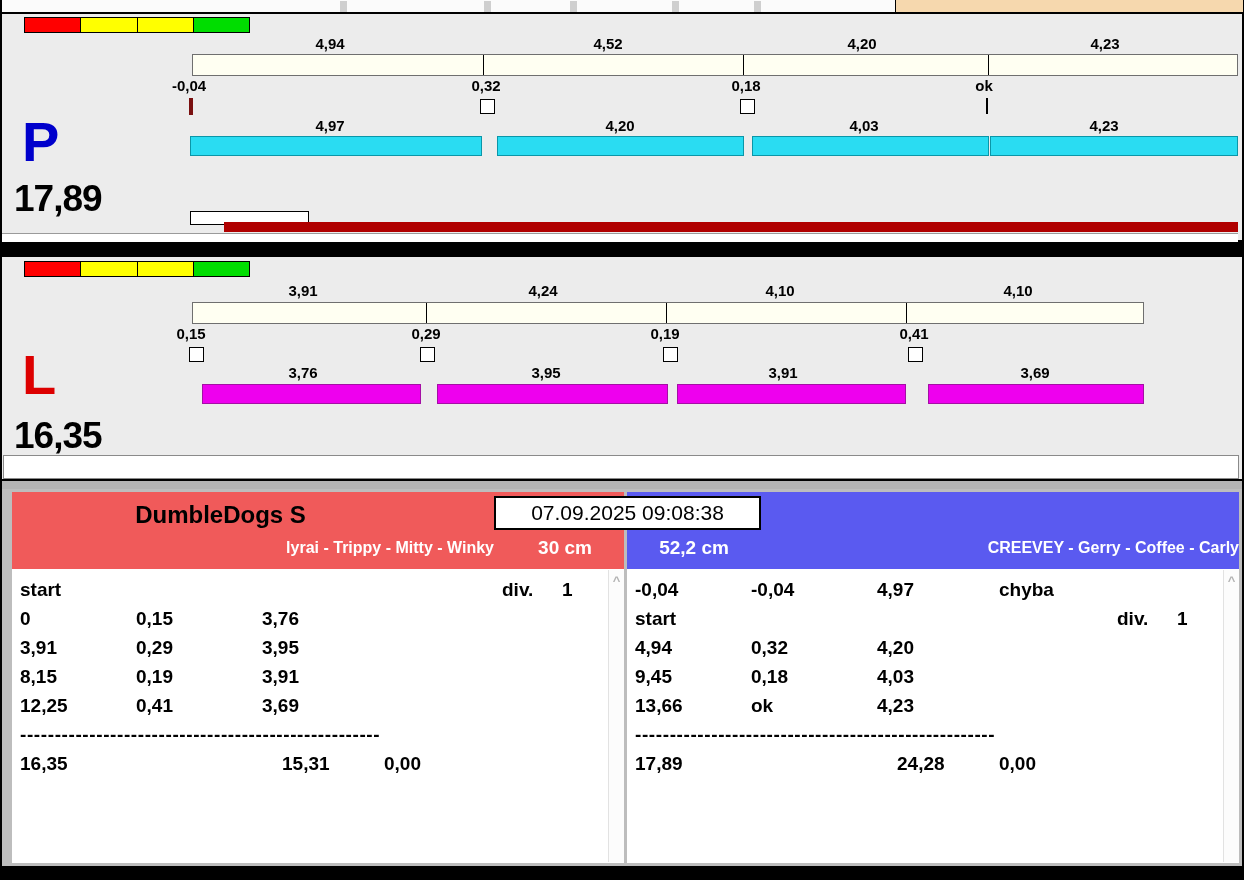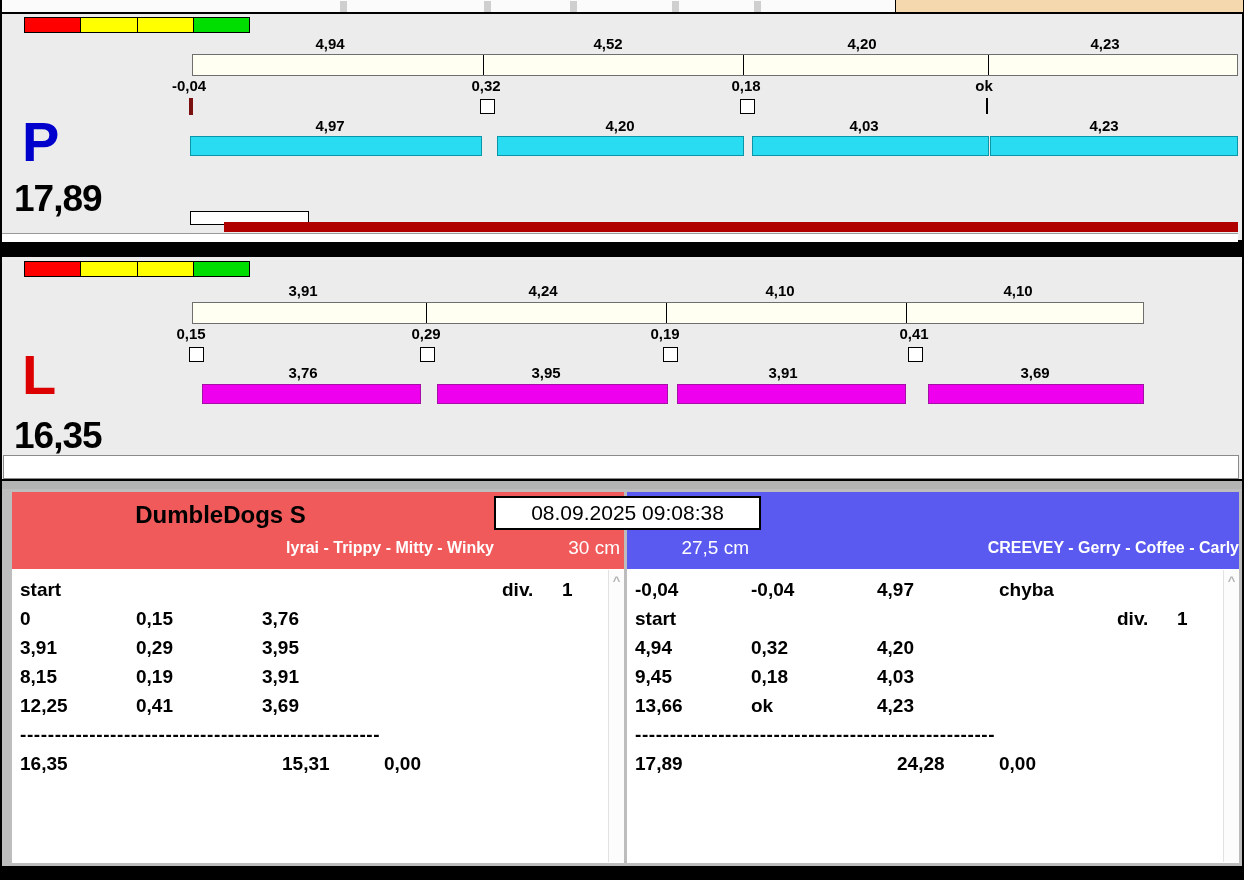--- a/index.html
+++ b/index.html
@@ -64,21 +64,21 @@
   .results{position:absolute;left:2px;top:489px;width:1240px;height:377px;background:#bdbdbd;}
   .hdr{position:absolute;top:3px;height:77px;}
   .hdr-left{left:10px;width:612px;}
   .hdr-right{left:625px;width:612px;}
   .hdr-title{position:absolute;top:9px;width:417px;text-align:center;font-size:24px;font-weight:bold;color:#000;}
   .hdr-left .hdr-title{left:0;}
   .hdr-right .hdr-title{left:130px;}
   .hdr-sub{position:absolute;top:47px;width:482px;text-align:right;font-size:16px;font-weight:bold;color:#fff;}
   .hdr-left .hdr-sub{left:0;}
   .hdr-right .hdr-sub{left:130px;}
-  .hdr-height{position:absolute;top:45px;width:110px;text-align:right;font-size:19px;font-weight:normal;color:#fff;}
+  .hdr-height{position:absolute;top:45px;width:110px;text-align:center;font-size:19px;font-weight:bold;color:#fff;}
   .hdr-left .hdr-height{left:498px;}
   .hdr-right .hdr-height{left:12px;}
   .timestamp{position:absolute;left:492px;top:7px;width:263px;height:30px;background:#fff;border:2px solid #000;
              font-size:21px;color:#000;text-align:center;line-height:30px;z-index:5;box-sizing:content-box;}
   .content{position:absolute;top:80px;width:612px;height:294px;background:#fff;overflow:hidden;}
   .content-left{left:10px;}
   .content-right{left:625px;}
   .lines{position:absolute;left:0;top:6px;width:100%;}
   .rline{position:relative;height:29px;line-height:29px;}
   .slot{position:absolute;font-weight:bold;font-size:19px;color:#000;white-space:pre;}
@@ -199,24 +199,24 @@
   <section class="results">
 
     <header class="hdr hdr-left" style="background: rgb(240, 90, 90);">
       <div class="hdr-title">DumbleDogs S</div>
       <div class="hdr-sub">lyrai - Trippy - Mitty - Winky</div>
       <div class="hdr-height">30 cm</div>
     </header>
 
     <header class="hdr hdr-right" style="background: rgb(90, 90, 240);">
       <div class="hdr-sub">CREEVEY - Gerry - Coffee - Carly</div>
-      <div class="hdr-height">27,5 cm</div>
+      <div class="hdr-height">52,2 cm</div>
     </header>
 
-    <div class="timestamp">08.09.2025 09:08:38</div>
+    <div class="timestamp">07.09.2025 09:08:38</div>
 
     <div class="content content-left">
       <div class="lines">
           <div class="rline">
             <span class="slot slot-0">start</span>
             <span class="slot slot-4">div.</span>
             <span class="slot slot-5">1</span>
           </div>
           <div class="rline">
             <span class="slot slot-0">0</span>

